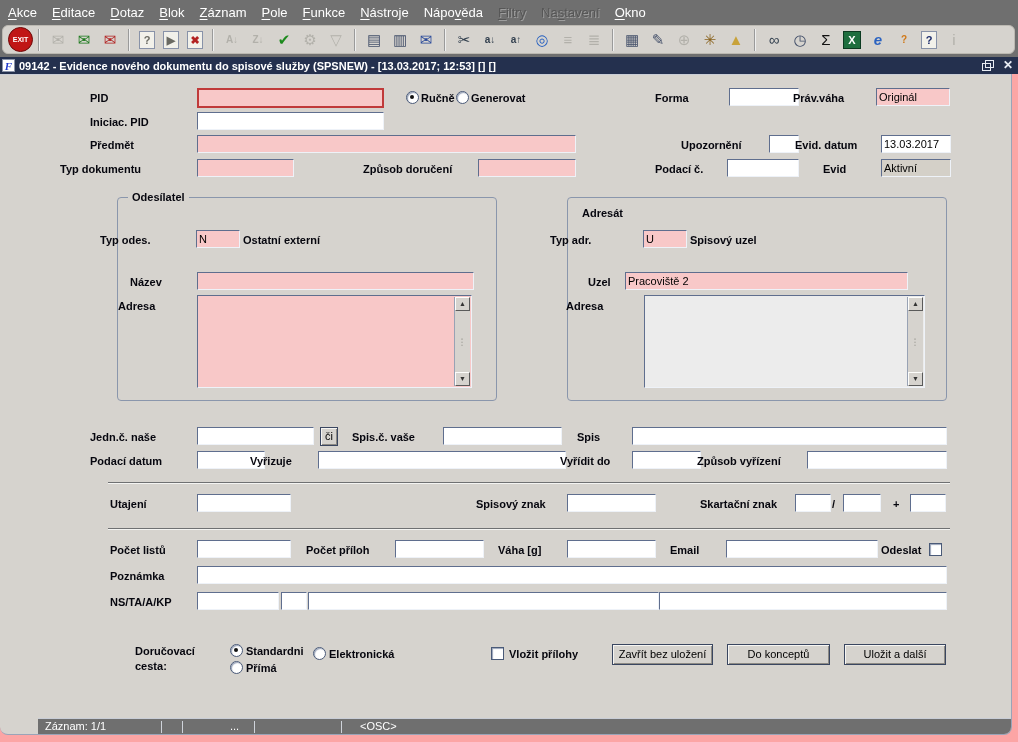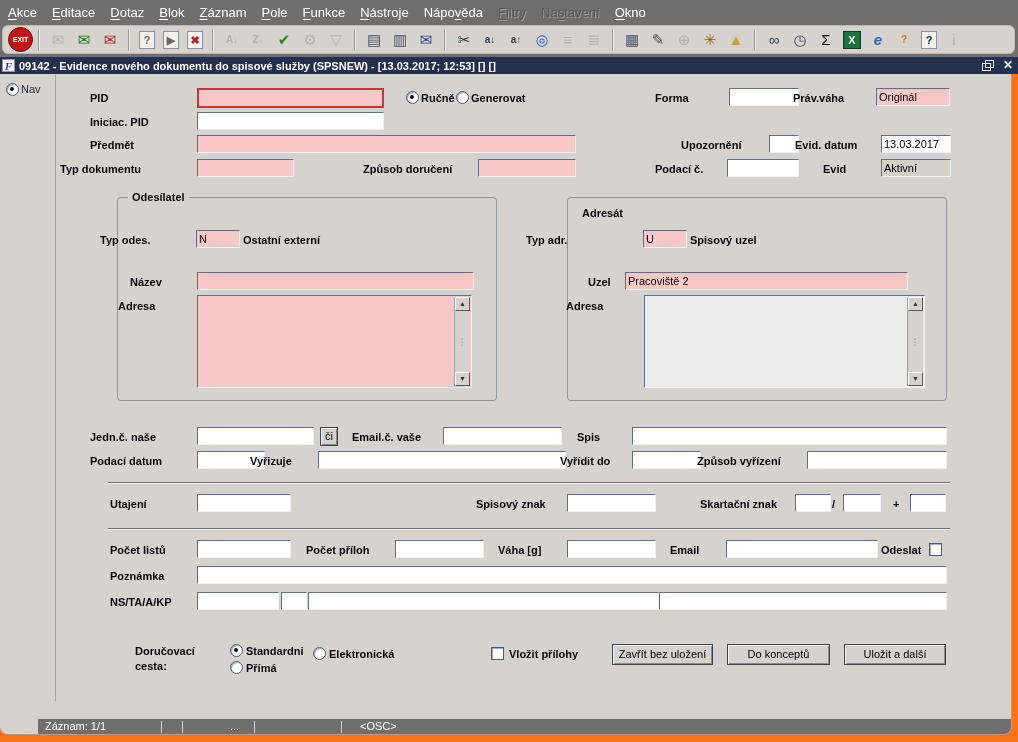--- a/index.html
+++ b/index.html
@@ -1,16 +1,16 @@
 <!DOCTYPE html>
 <html><head>
 <meta charset="utf-8">
 <style>
   html,body{margin:0;padding:0;background:#555;}
-  .app{position:relative;width:1018px;height:742px;background:#f97316;
+  .app{position:relative;width:1018px;height:742px;background:#fca5a5;
        font-family:"Liberation Sans",sans-serif;overflow:hidden;}
   
   .menubar{position:absolute;top:0;left:0;width:1018px;height:24px;background:#6f6f6f;
            display:flex;align-items:center;padding-left:8px;box-sizing:border-box;}
   .mitem{color:#fff;font-size:13px;margin-right:15px;white-space:nowrap;cursor:default;}
   .mitem u{text-underline-offset:2px;}
   .mdis{color:#565656;text-shadow:1px 1px 0 #9d9d9d;}
   
   .toolbar-row{position:absolute;top:24px;left:0;width:1018px;height:33px;background:#6f6f6f;}
   .toolbar{position:absolute;left:2px;top:1px;width:1013px;height:29px;background:#d6d3ce;
@@ -156,24 +156,20 @@
           <span class="sq1"></span>
           <span class="sq2"></span>
         </div>
       <div class="btn-close">✕</div>
     </div>
   </div>
 
   <div class="winbody">
     <div class="canvas">
 
-      <div class="sidebar">
-        <span class="radio sel" style="left:6px;top:8px"></span>
-        <span class="lbl" style="left:21px;top:8px;font-weight:normal;color:#1a2440">Nav</span>
-      </div>
 
       <span class="lbl r" style="left:90px;top:17px;width:100px">PID</span>
       <div class="fld pink focusred" style="left:197px;top:13px;width:179px"></div>
       <span class="radio sel" style="left:406px;top:16px"></span>
       <span class="lbl" style="left:421px;top:17px">Ručně</span>
       <span class="radio" style="left:456px;top:16px"></span>
       <span class="lbl" style="left:471px;top:17px">Generovat</span>
       <span class="lbl r" style="left:655px;top:17px;width:68px">Forma</span>
       <div class="fld" style="left:729px;top:13px;width:64px"></div>
       <span class="lbl r" style="left:793px;top:17px;width:77px">Práv.váha</span>
@@ -209,38 +205,38 @@
       <div class="tarea pink" style="left:197px;top:220px;width:273px;height:91px">
         <div class="sb">
           <div class="sbb">▲</div>
           <div class="sbt">⋮</div>
           <div class="sbb">▼</div>
         </div>
       </div>
 
       <div class="grp" style="left:567px;top:122px;width:378px;height:202px"></div>
       <span class="legend" style="left:578px;top:132px">Adresát</span>
-      <span class="lbl r" style="left:526px;top:159px;width:88px">Typ adr.</span>
+      <span class="lbl r" style="left:550px;top:159px;width:88px">Typ adr.</span>
       <div class="fld pink" style="left:643px;top:155px;width:38px">U</div>
       <span class="lbl" style="left:690px;top:159px">Spisový uzel</span>
       <span class="lbl r" style="left:588px;top:201px;width:50px">Uzel</span>
       <div class="fld pink" style="left:625px;top:197px;width:277px">Pracoviště 2</div>
       <span class="lbl r" style="left:566px;top:225px;width:74px">Adresa</span>
       <div class="tarea lite" style="left:644px;top:220px;width:279px;height:91px">
         <div class="sb">
           <div class="sbb">▲</div>
           <div class="sbt">⋮</div>
           <div class="sbb">▼</div>
         </div>
       </div>
 
       <span class="lbl r" style="left:90px;top:356px;width:100px">Jedn.č. naše</span>
       <div class="fld" style="left:197px;top:352px;width:111px"></div>
       <div class="btn" style="left:320px;top:352px;width:18px;height:19px;line-height:17px">či</div>
-      <span class="lbl r" style="left:352px;top:356px;width:86px">Email.č. vaše</span>
+      <span class="lbl r" style="left:352px;top:356px;width:86px">Spis.č. vaše</span>
       <div class="fld" style="left:443px;top:352px;width:113px"></div>
       <span class="lbl r" style="left:577px;top:356px;width:50px">Spis</span>
       <div class="fld" style="left:632px;top:352px;width:309px"></div>
 
       <span class="lbl r" style="left:90px;top:380px;width:100px">Podací datum</span>
       <div class="fld" style="left:197px;top:376px;width:62px"></div>
       <span class="lbl r" style="left:250px;top:380px;width:64px">Vyřizuje</span>
       <div class="fld" style="left:318px;top:376px;width:242px"></div>
       <span class="lbl r" style="left:560px;top:380px;width:67px">Vyřídit do</span>
       <div class="fld" style="left:632px;top:376px;width:63px"></div>

